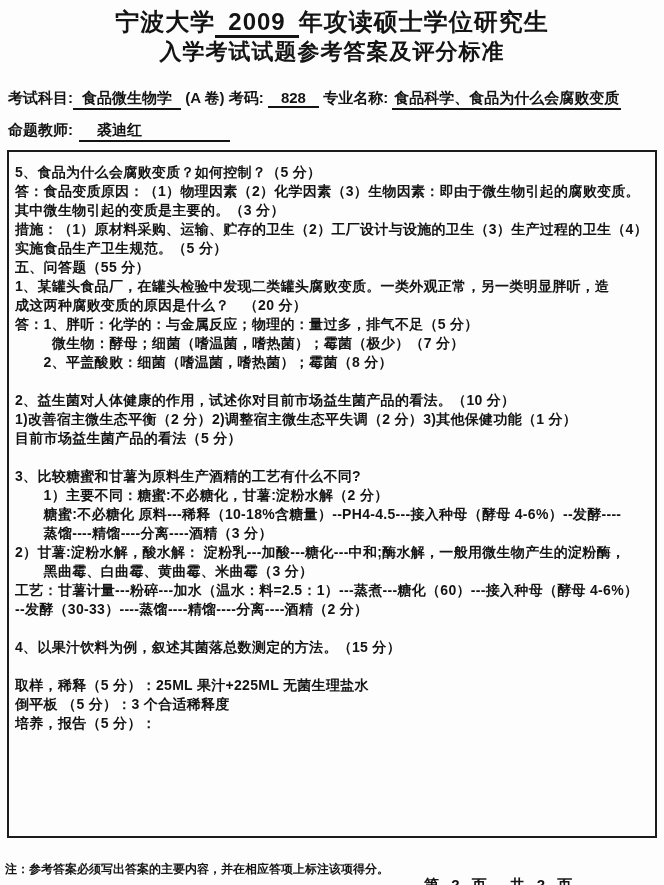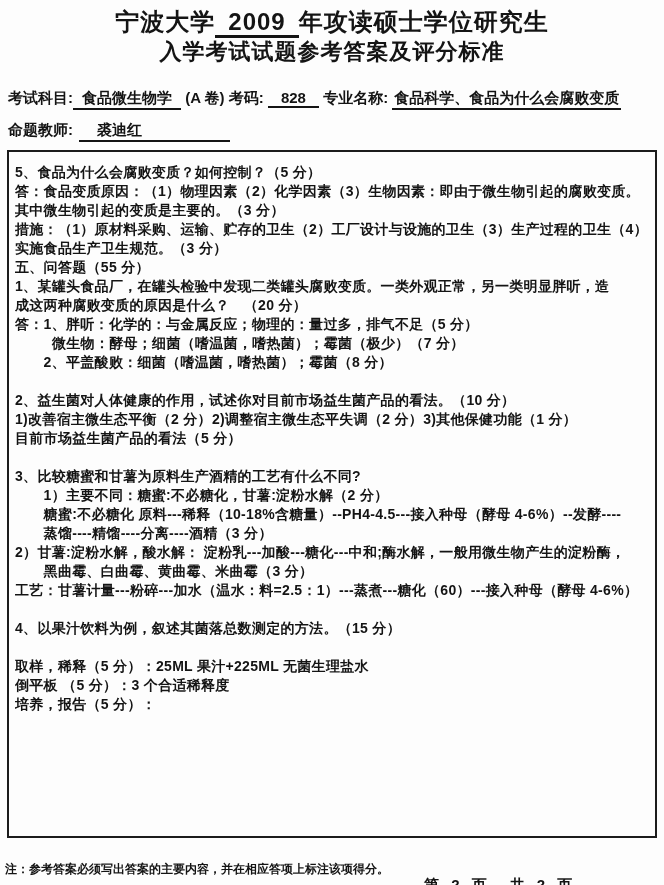--- a/index.html
+++ b/index.html
@@ -103,39 +103,40 @@
 
   <div class="meta-line first"><span>考试科目:</span><span class="u subject">食品微生物学</span><span> (A 卷) 考码: </span><span class="u code">828</span><span> 专业名称: </span><span class="u major">食品科学、食品为什么会腐败变质</span></div>
 
   <div class="meta-line second"><span>命题教师:</span><span class="u teacher">裘迪红</span></div>
 
   <div class="answer-box">
     <div class="line">5、食品为什么会腐败变质？如何控制？（5 分）</div>
     <div class="line">答：食品变质原因：（1）物理因素（2）化学因素（3）生物因素：即由于微生物引起的腐败变质。</div>
     <div class="line">其中微生物引起的变质是主要的。（3 分）</div>
     <div class="line">措施：（1）原材料采购、运输、贮存的卫生（2）工厂设计与设施的卫生（3）生产过程的卫生（4）</div>
-    <div class="line">实施食品生产卫生规范。（3 分）</div>
+    <div class="line">实施食品生产卫生规范。（5 分）</div>
     <div class="line">五、问答题（55 分）</div>
     <div class="line">1、某罐头食品厂，在罐头检验中发现二类罐头腐败变质。一类外观正常，另一类明显胖听，造</div>
     <div class="line">成这两种腐败变质的原因是什么？　（20 分）</div>
     <div class="line">答：1、胖听：化学的：与金属反应；物理的：量过多，排气不足（5 分）</div>
     <div class="line">　　  微生物：酵母；细菌（嗜温菌，嗜热菌）；霉菌（极少）（7 分）</div>
     <div class="line">　　2、平盖酸败：细菌（嗜温菌，嗜热菌）；霉菌（8 分）</div>
     <div class="line"></div>
     <div class="line">2、益生菌对人体健康的作用，试述你对目前市场益生菌产品的看法。（10 分）</div>
     <div class="line">1)改善宿主微生态平衡（2 分）2)调整宿主微生态平失调（2 分）3)其他保健功能（1 分）</div>
     <div class="line">目前市场益生菌产品的看法（5 分）</div>
     <div class="line"></div>
     <div class="line">3、比较糖蜜和甘薯为原料生产酒精的工艺有什么不同?</div>
     <div class="line">　　1）主要不同：糖蜜:不必糖化，甘薯:淀粉水解（2 分）</div>
     <div class="line">　　糖蜜:不必糖化 原料---稀释（10-18%含糖量）--PH4-4.5---接入种母（酵母 4-6%）--发酵----</div>
     <div class="line">　　蒸馏----精馏----分离----酒精（3 分）</div>
     <div class="line">2）甘薯:淀粉水解，酸水解： 淀粉乳---加酸---糖化---中和;酶水解，一般用微生物产生的淀粉酶，</div>
     <div class="line">　　黑曲霉、白曲霉、黄曲霉、米曲霉（3 分）</div>
     <div class="line">工艺：甘薯计量---粉碎---加水（温水：料=2.5：1）---蒸煮---糖化（60）---接入种母（酵母 4-6%）</div>
+    <div class="line">--发酵（30-33）----蒸馏----精馏----分离----酒精（2 分）</div>
     <div class="line"></div>
     <div class="line">4、以果汁饮料为例，叙述其菌落总数测定的方法。（15 分）</div>
     <div class="line"></div>
     <div class="line">取样，稀释（5 分）：25ML 果汁+225ML 无菌生理盐水</div>
     <div class="line">倒平板 （5 分）：3 个合适稀释度</div>
     <div class="line">培养，报告（5 分）：</div>
   </div>
 
   <div class="page-info">第 2 页，共 2 页</div>
 

